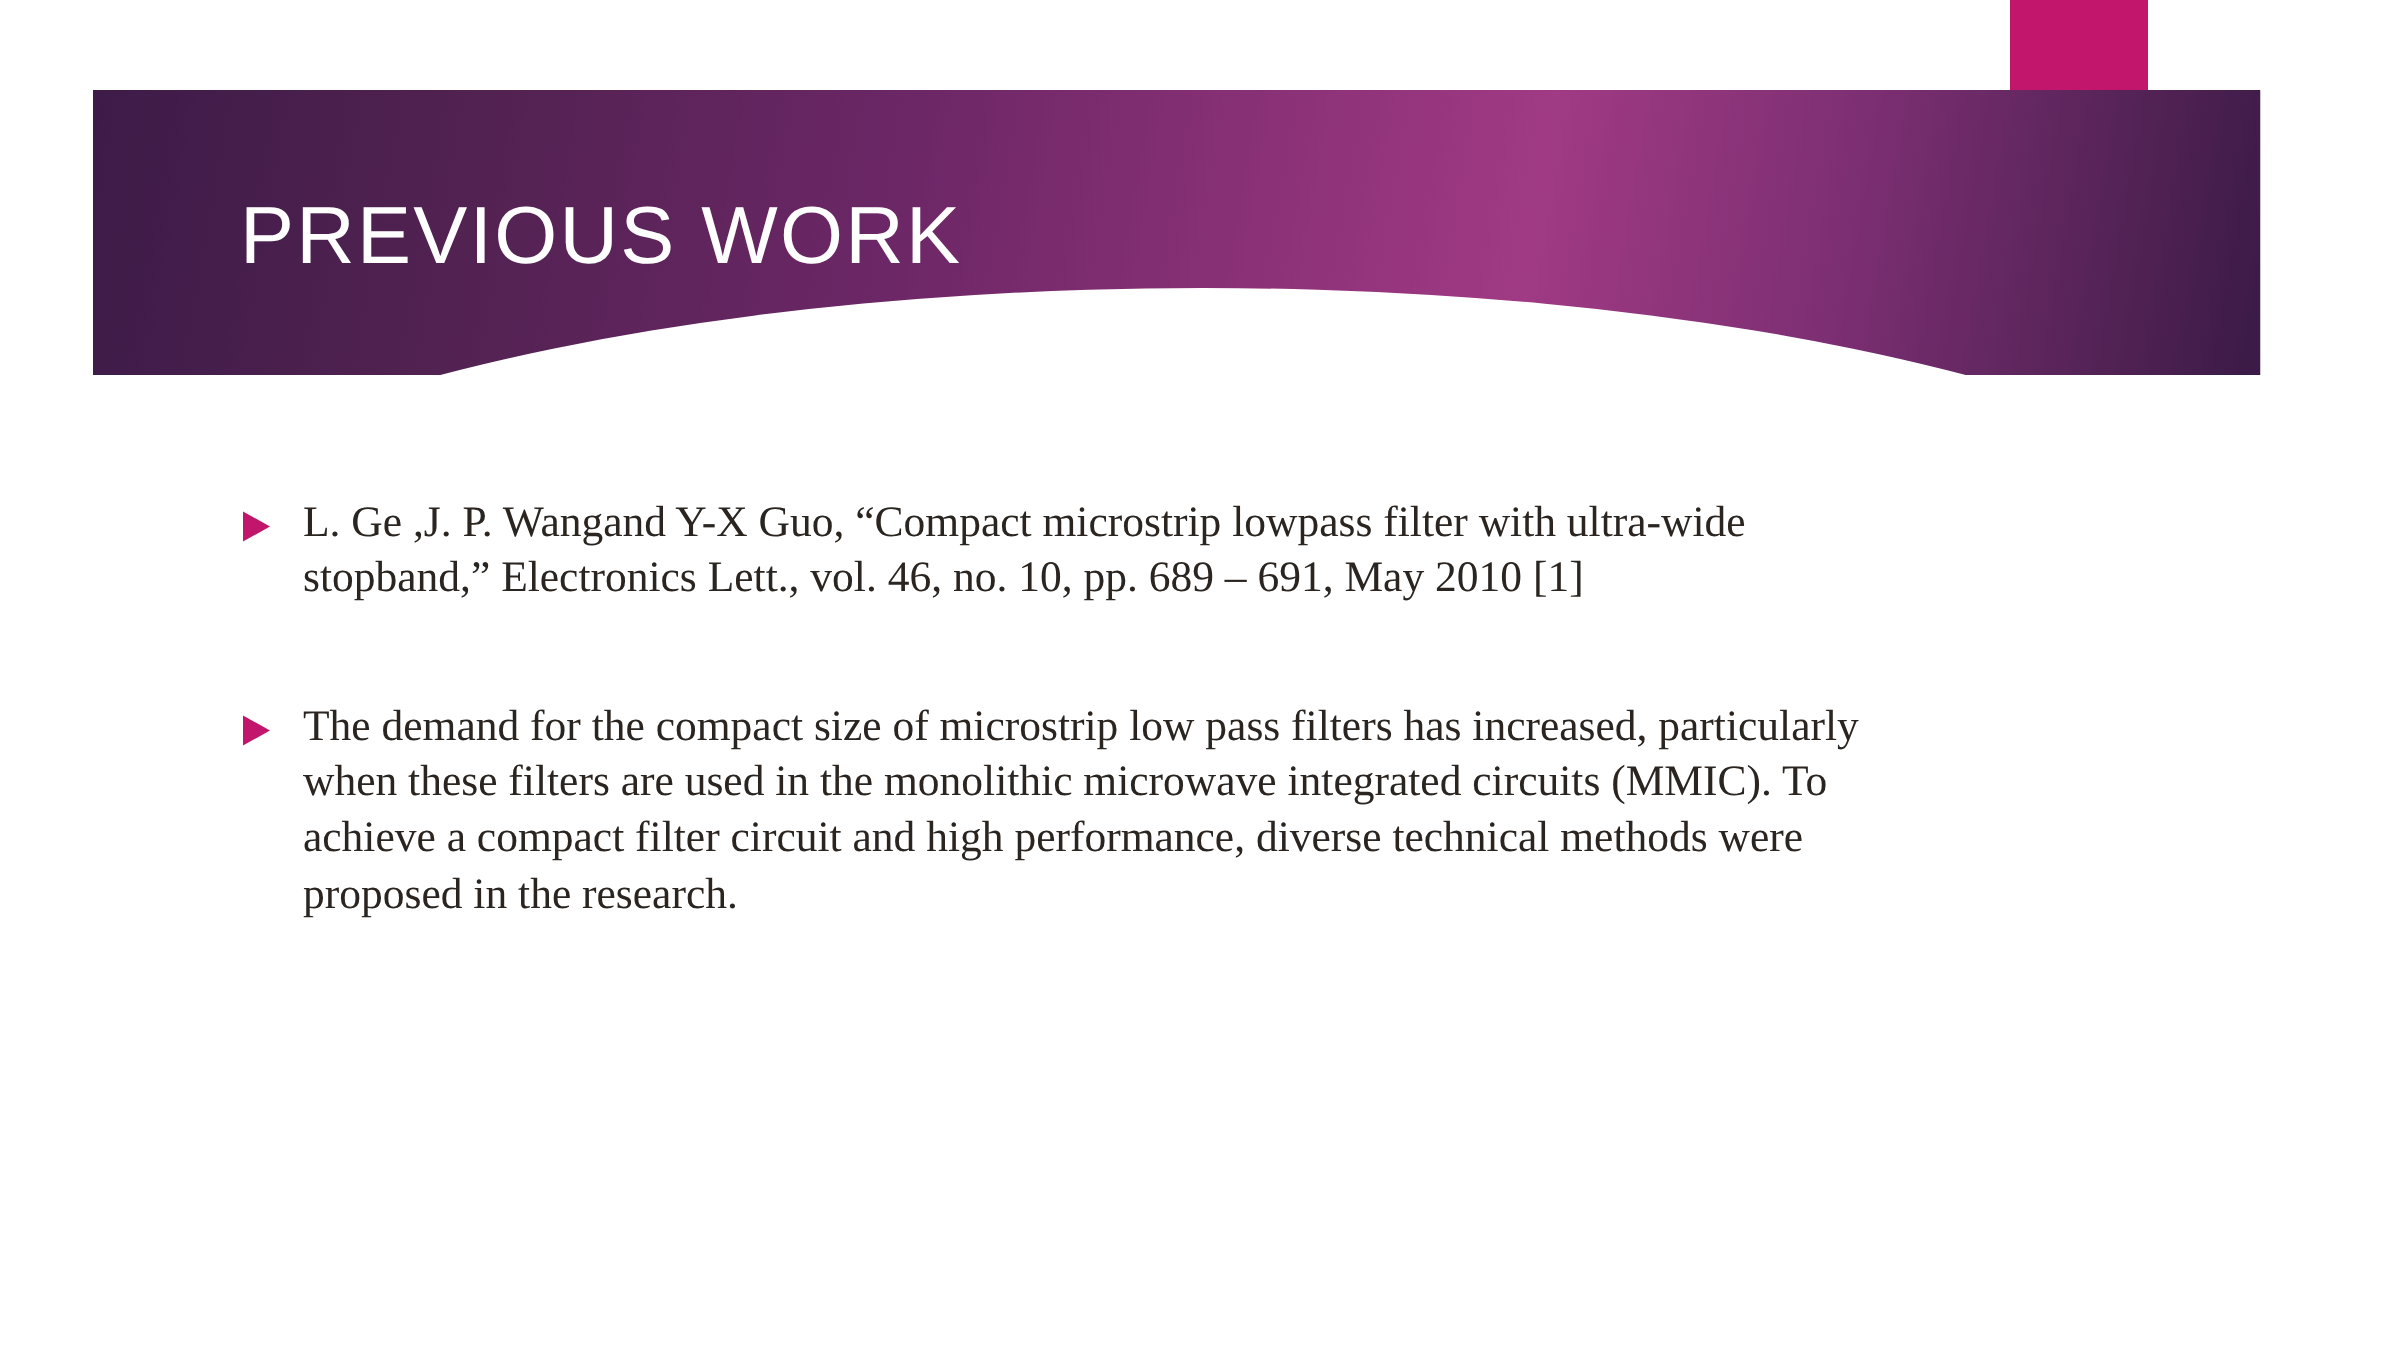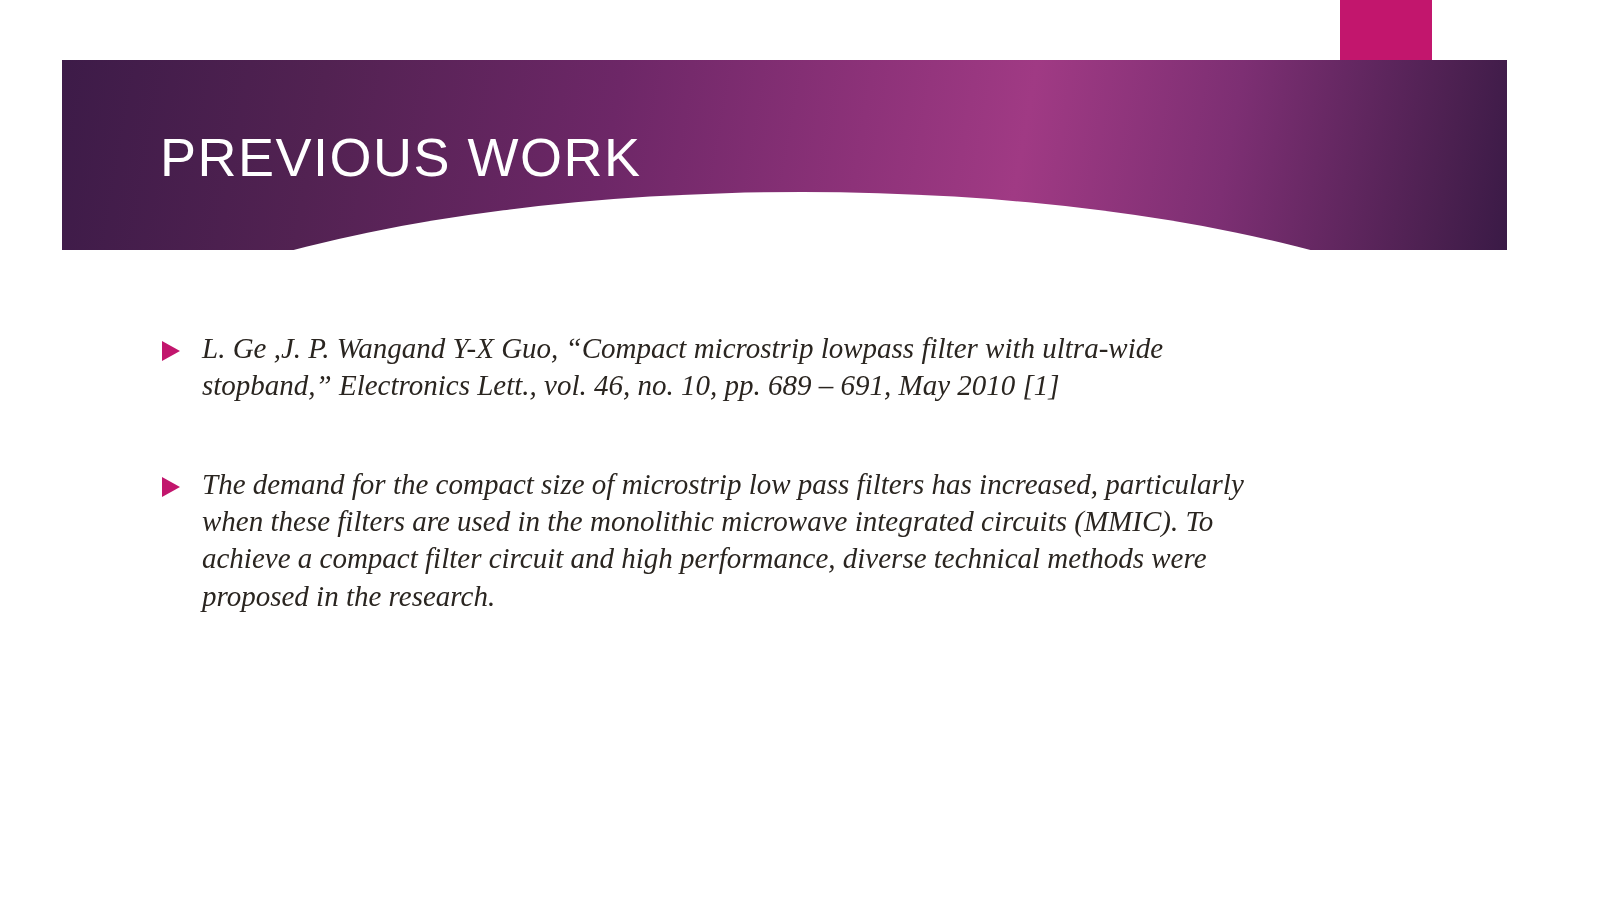--- a/index.html
+++ b/index.html
@@ -88,21 +88,20 @@
     line-height: 1.1;
     white-space: nowrap;
   }
 
   
   .body {
     position: absolute;
     left: 160px;
     top: 330px;
     width: 1130px;
-    font-style: italic;
   }
   .bullet {
     display: flex;
     align-items: flex-start;
     margin-bottom: 62px;
   }
   .bullet:last-child { margin-bottom: 0; }
   .bullet-marker {
     flex: 0 0 auto;
     width: 42px;

